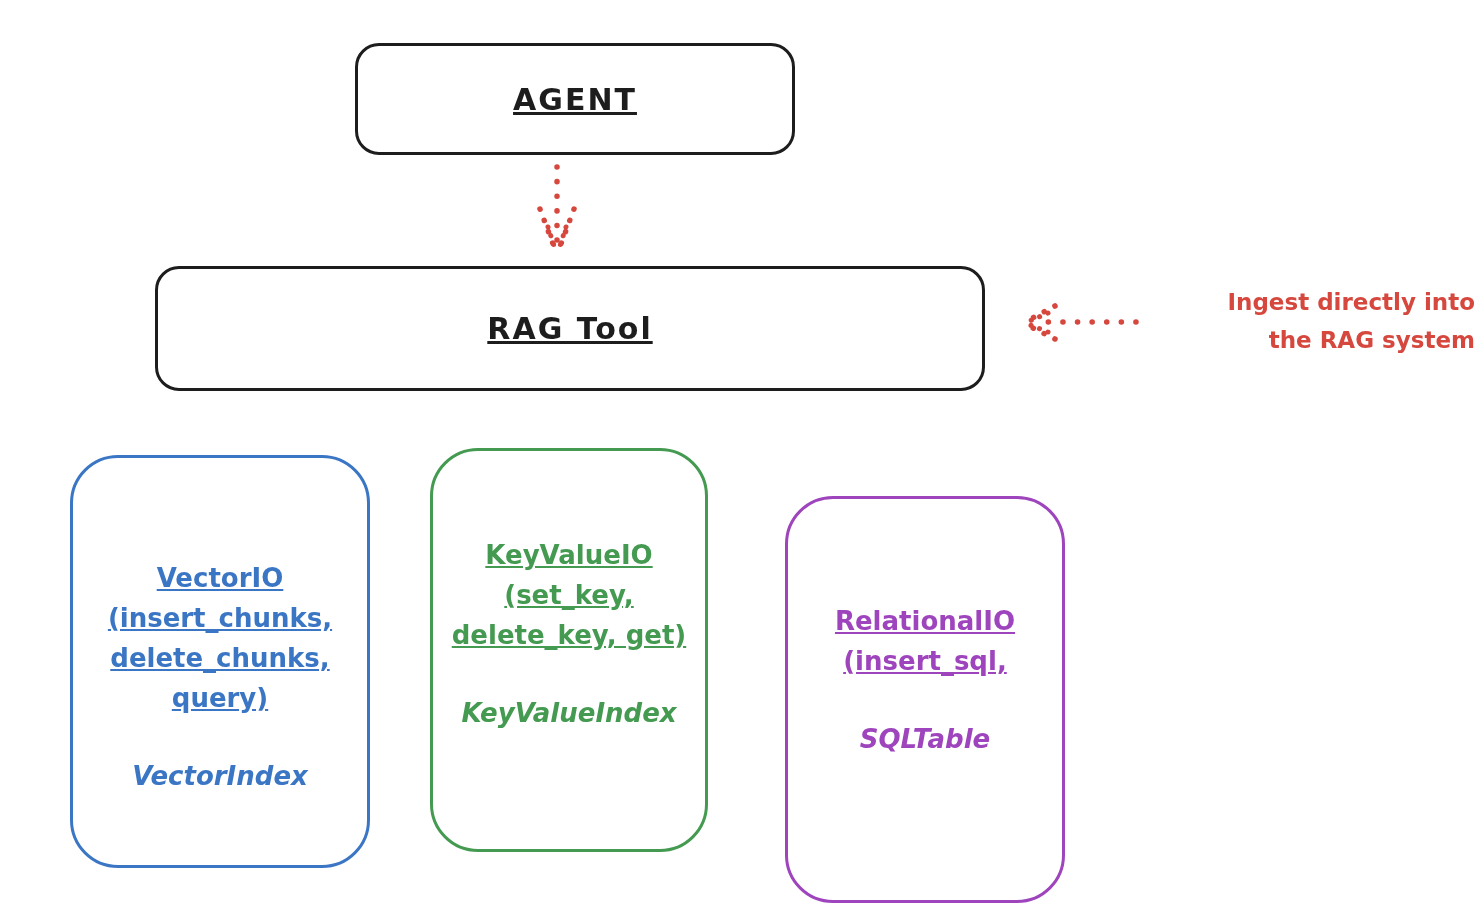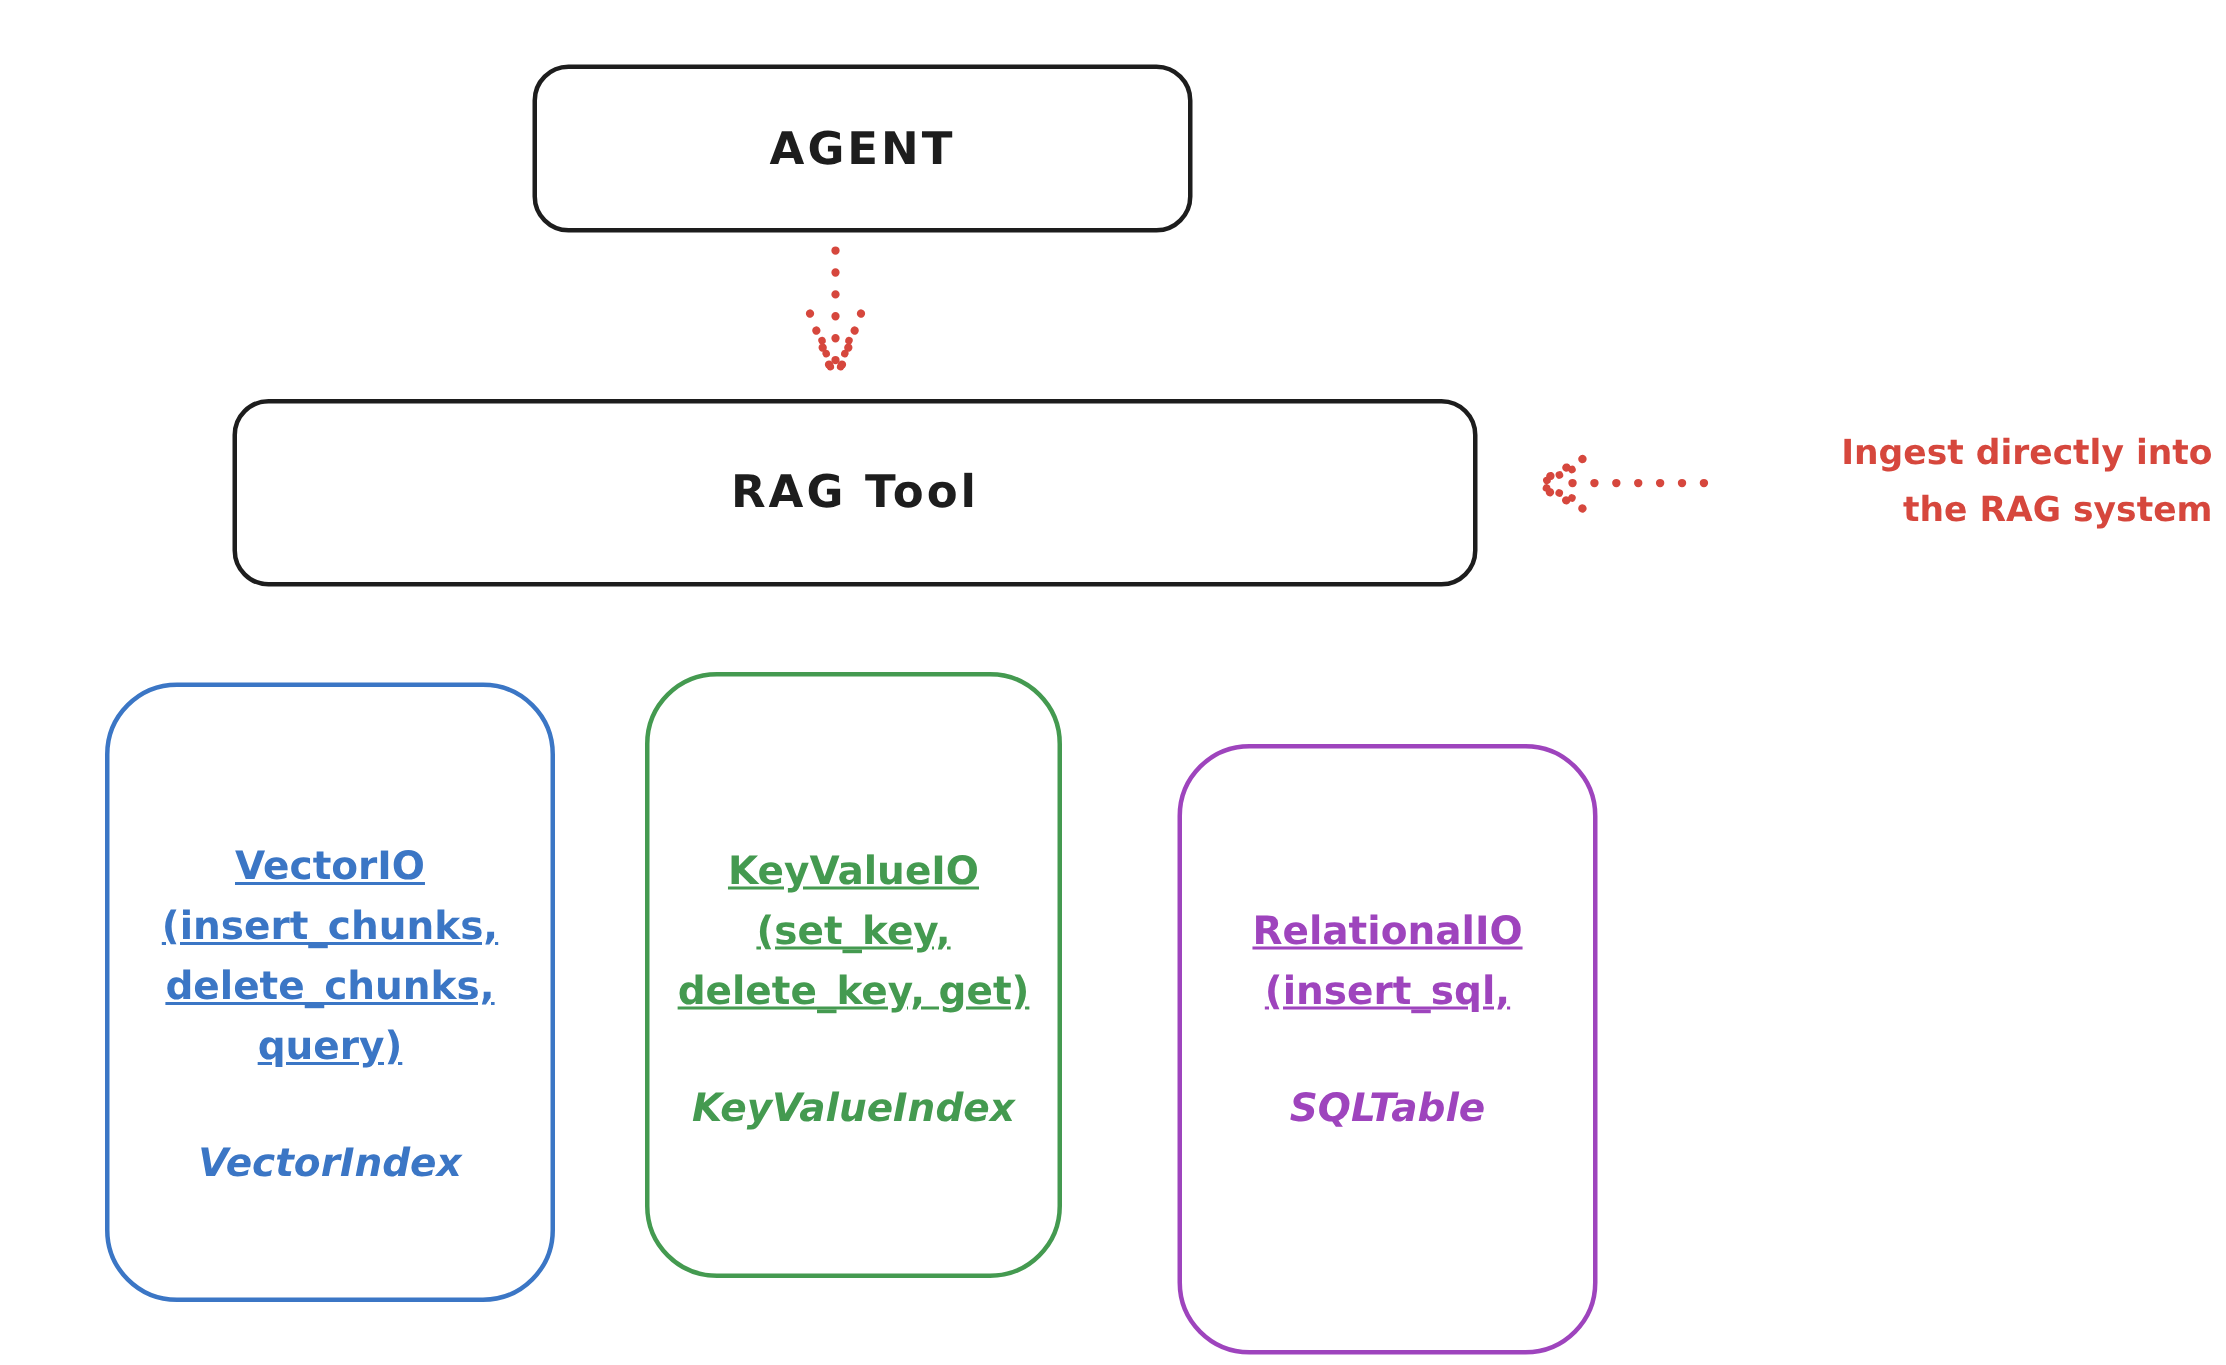--- a/index.html
+++ b/index.html
@@ -21,40 +21,41 @@
     background: #ffffff;
     border: 3px solid var(--stroke, #1d1d1d);
     display: flex;
     align-items: center;
     justify-content: center;
     color: var(--stroke, #1d1d1d);
   }
   .node-black {
     border-radius: 24px;
     border-width: 3.5px;
+    text-decoration: underline;
   }
   .node-label {
     font-size: 30px;
     font-weight: 600;
     letter-spacing: 2px;
     color: #1d1d1d;
     white-space: nowrap;
   }
   .agent-node    { left: 355px; top: 43px;  width: 440px; height: 112px; }
   .rag-node      { left: 155px; top: 266px; width: 830px; height: 125px; }
 
   .backend-node {
     border-radius: 48px;
     border-width: 3.5px;
     flex-direction: column;
     justify-content: flex-start;
     text-align: center;
   }
   .backend-vector     { left: 70px;  top: 455px; width: 300px; height: 413px; padding-top: 100px; }
-  .backend-keyvalue   { left: 430px; top: 448px; width: 278px; height: 404px; padding-top: 110px; }
+  .backend-keyvalue   { left: 430px; top: 448px; width: 278px; height: 404px; padding-top: 84px; }
   .backend-relational { left: 785px; top: 448px; width: 280px; height: 407px; padding-top: 102px; margin-top: 48px; }
 
   .backend-lines {
     font-size: 26px;
     font-weight: 600;
     line-height: 40px;
     color: var(--stroke, #1d1d1d);
     text-decoration: underline;
   }
   .backend-index {

